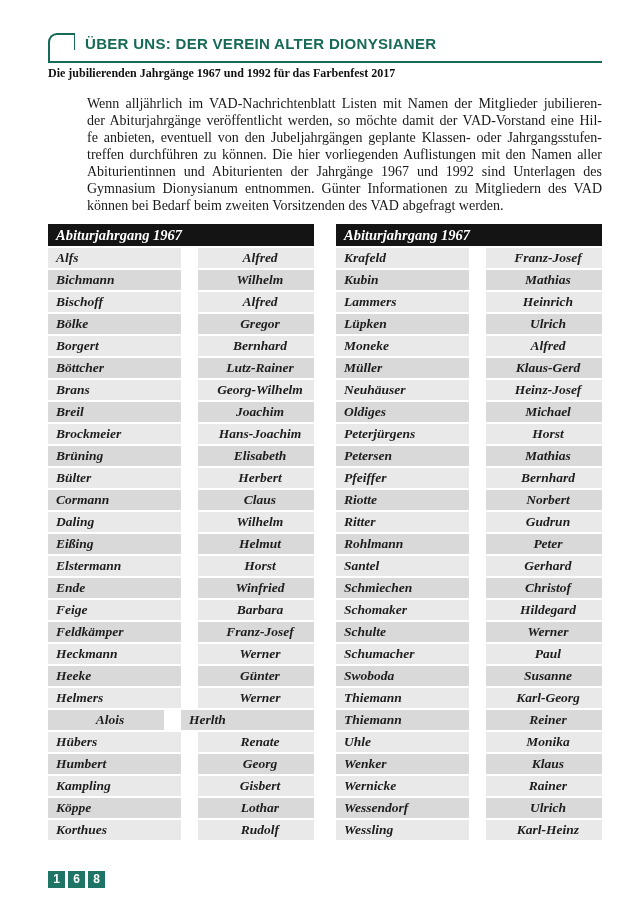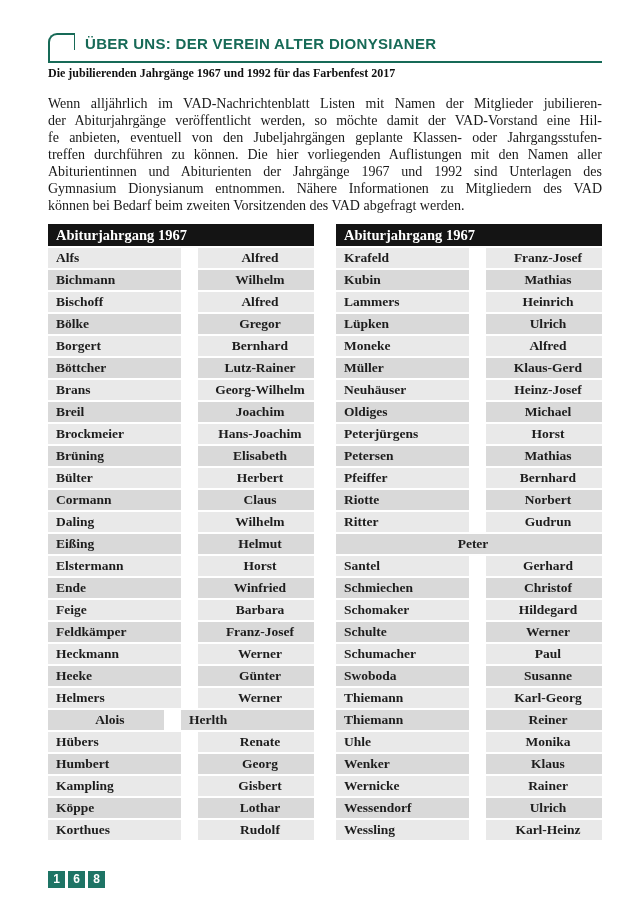--- a/index.html
+++ b/index.html
@@ -44,25 +44,25 @@
   }
   
   .article-title{
     position:absolute;left:48px;top:66px;width:554px;
     font-size:12px;font-weight:bold;color:#111;
   }
   .article-body{
     position:absolute;left:48px;top:95px;width:554px;
     font-size:14px;line-height:17px;color:#191919;
   }
-  .para-line{text-align:justify;text-align-last:justify;white-space:normal;}
+  .para-line{text-align:justify;text-align-last:justify;white-space:normal;margin-left:39px;}
   .para-line.last{text-align-last:left;}
   
   .tables{position:absolute;left:48px;top:224px;width:554px;display:flex;gap:22px;}
-  .name-table{width:290px;}
+  .name-table{width:290px;font-style:italic;}
   .table-header{
     height:22px;line-height:22px;background:var(--table-header-bg);
     color:#ffffff;font-weight:bold;font-size:14.5px;padding-left:8px;
   }
   .row{display:flex;gap:17px;margin-top:2px;height:20px;}
   .cell{
     line-height:20px;font-weight:bold;font-size:13.5px;color:#1d1d1d;
     padding-left:8px;overflow:hidden;white-space:nowrap;
   }
   .cell.lastname{width:133px;flex:0 0 133px;}
@@ -89,21 +89,21 @@
   </div>
 
   <h2 class="article-title">Die jubilierenden Jahrgänge 1967 und 1992 für das Farbenfest 2017</h2>
 
   <div class="article-body">
       <div class="para-line">Wenn alljährlich im VAD-Nachrichtenblatt Listen mit Namen der Mitglieder jubilieren-</div>
       <div class="para-line">der Abiturjahrgänge veröffentlicht werden, so möchte damit der VAD-Vorstand eine Hil-</div>
       <div class="para-line">fe anbieten, eventuell von den Jubeljahrgängen geplante Klassen- oder Jahrgangsstufen-</div>
       <div class="para-line">treffen durchführen zu können. Die hier vorliegenden Auflistungen mit den Namen aller</div>
       <div class="para-line">Abiturientinnen und Abiturienten der Jahrgänge 1967 und 1992 sind Unterlagen des</div>
-      <div class="para-line">Gymnasium Dionysianum entnommen. Nähere Informationen zu Mitgliedern des VAD</div>
+      <div class="para-line">Gymnasium Dionysianum entnommen. Günter Informationen zu Mitgliedern des VAD</div>
       <div class="para-line last">können bei Bedarf beim zweiten Vorsitzenden des VAD abgefragt werden.</div>
     </div>
 
   <div class="tables">
     <section class="name-table">
       <div class="table-header">Abiturjahrgang 1967</div>
       <div class="rows">
           <div class="row even">
             <div class="cell lastname">Alfs</div>
             <div class="cell firstname">Alfred</div>
@@ -263,20 +263,21 @@
           </div>
           <div class="row odd">
             <div class="cell lastname">Riotte</div>
             <div class="cell firstname">Norbert</div>
           </div>
           <div class="row even">
             <div class="cell lastname">Ritter</div>
             <div class="cell firstname">Gudrun</div>
           </div>
           <div class="row odd">
+            <div class="cell lastname">Rohlmann</div>
             <div class="cell firstname">Peter</div>
           </div>
           <div class="row even">
             <div class="cell lastname">Santel</div>
             <div class="cell firstname">Gerhard</div>
           </div>
           <div class="row odd">
             <div class="cell lastname">Schmiechen</div>
             <div class="cell firstname">Christof</div>
           </div>

